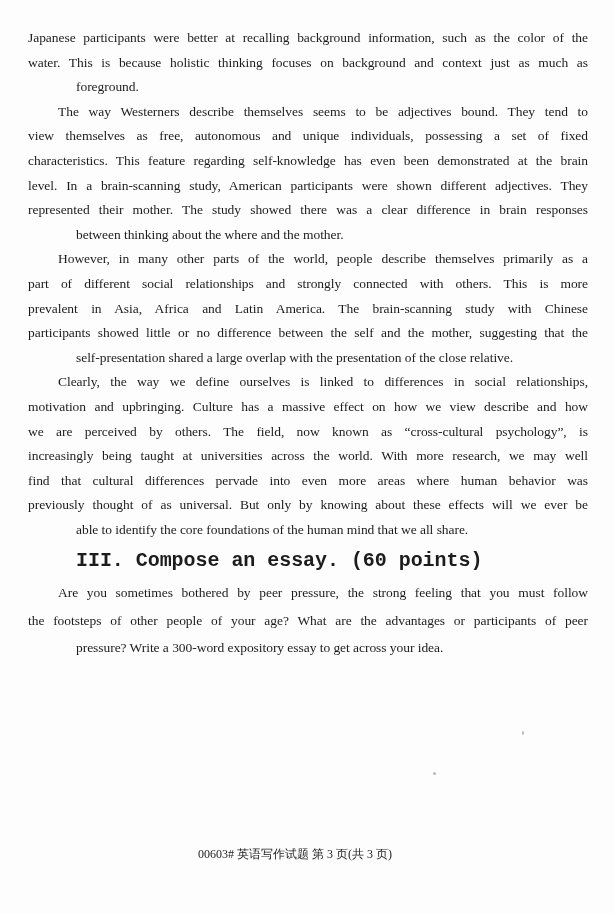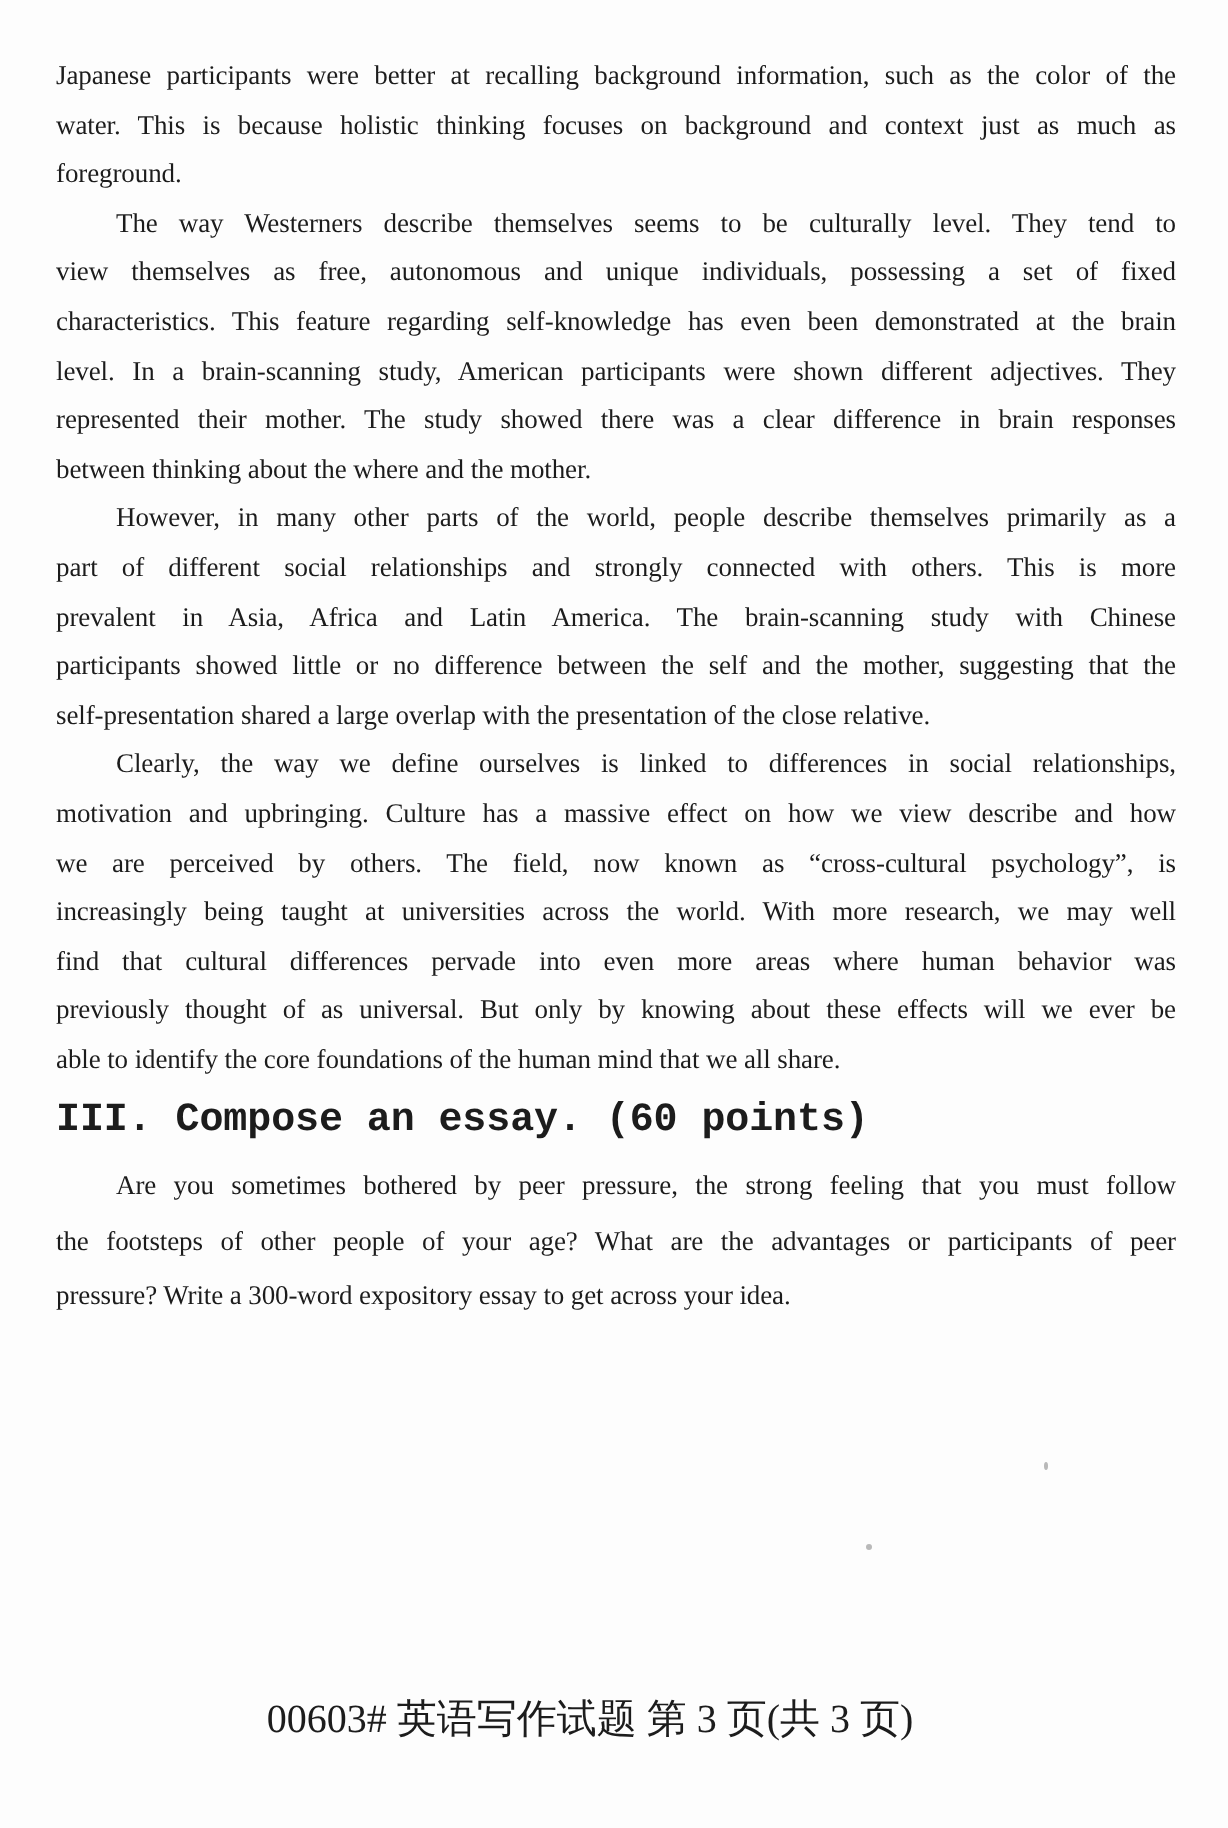--- a/index.html
+++ b/index.html
@@ -26,38 +26,38 @@
   .block { margin: 0; }
   .line {
     font-size: 13.5px;
     line-height: 24.6px;
     letter-spacing: -0.05px;
     text-align: justify;
     text-align-last: justify;
     white-space: normal;
     color: #1c1c1c;
   }
-  .line.last { text-align-last: left; }
+  .line.last { text-align-last: left; margin-left: 48px; }
   .line.indent { text-indent: 30px; }
   .block.heading { margin: 7px 0 5px 0; }
   .block.heading .line {
     font-weight: bold;
     font-size: 20px;
     text-align-last: left;
     font-family: Liberation Mono, monospace;
   }
   .block.wide { margin-top: 5px; }
   .block.wide .line { line-height: 27.5px; }
   .page-footer {
     position: absolute;
     top: 846px;
     left: 0;
     width: 590px;
     text-align: center;
-    font-size: 20px;
+    font-size: 12px;
     color: #1c1c1c;
   }
   .speck {
     position: absolute;
     background: #b9b9b9;
     border-radius: 50%;
   }
   .speck-1 { left: 522px; top: 731px; width: 2px; height: 4px; }
   .speck-2 { left: 433px; top: 772px; width: 3px; height: 3px; }
 </style>
@@ -65,21 +65,21 @@
 <body>
 
 <div class="page">
   <div class="doc-body" id="doc-body">
       <div class="block paragraph">
         <div class="line">Japanese participants were better at recalling background information, such as the color of the</div>
         <div class="line">water. This is because holistic thinking focuses on background and context just as much as</div>
         <div class="line last">foreground.</div>
       </div>
       <div class="block paragraph">
-        <div class="line indent">The way Westerners describe themselves seems to be culturally level. They tend to</div>
+        <div class="line indent">The way Westerners describe themselves seems to be adjectives bound. They tend to</div>
         <div class="line">view themselves as free, autonomous and unique individuals, possessing a set of fixed</div>
         <div class="line">characteristics. This feature regarding self-knowledge has even been demonstrated at the brain</div>
         <div class="line">level. In a brain-scanning study, American participants were shown different adjectives. They</div>
         <div class="line">represented their mother. The study showed there was a clear difference in brain responses</div>
         <div class="line last">between thinking about the where and the mother.</div>
       </div>
       <div class="block paragraph">
         <div class="line indent">However, in many other parts of the world, people describe themselves primarily as a</div>
         <div class="line">part of different social relationships and strongly connected with others. This is more</div>
         <div class="line">prevalent in Asia, Africa and Latin America. The brain-scanning study with Chinese</div>

